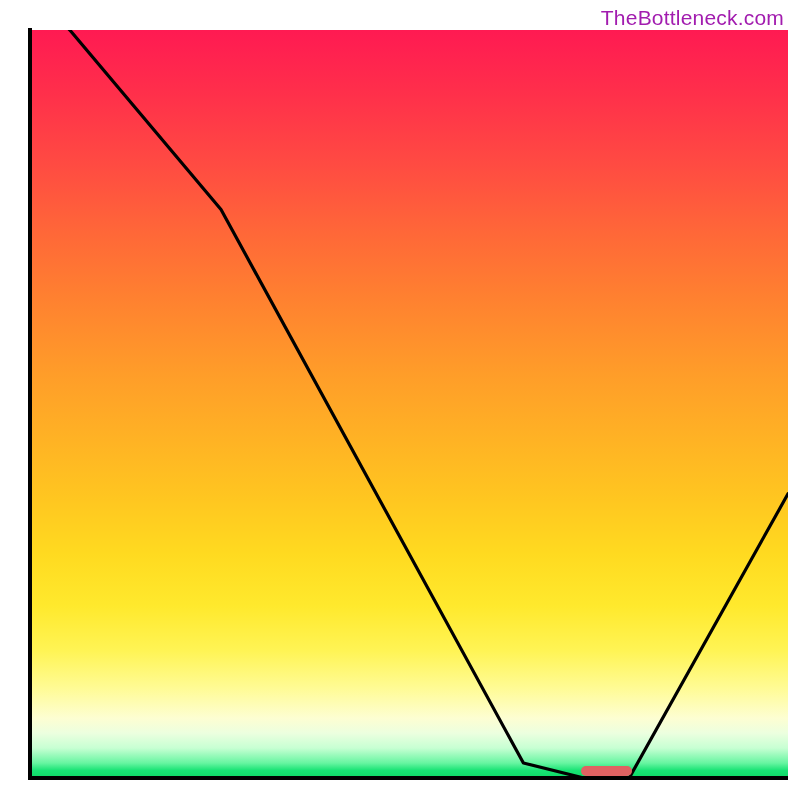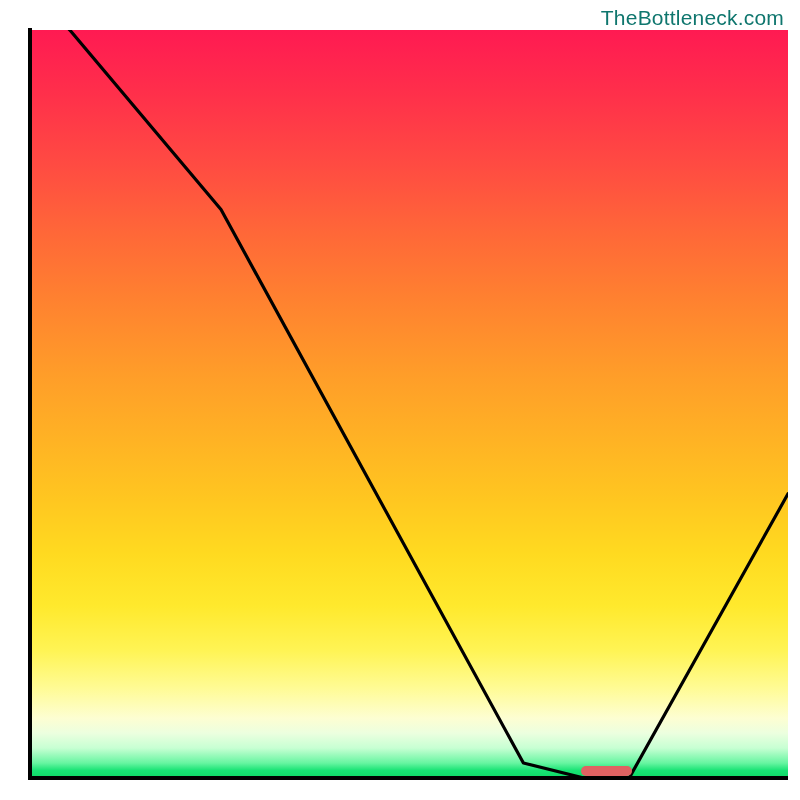--- a/index.html
+++ b/index.html
@@ -2,21 +2,21 @@
 <html><head>
 <meta charset="utf-8">
 <style>
 * { margin: 0; padding: 0; box-sizing: border-box; }
 body { width: 800px; height: 800px; background: #fff; position: relative; font-family: Arial, sans-serif; }
 .container { width: 800px; height: 800px; position: relative; }
 .watermark {
   position: absolute;
   top: 6px;
   right: 16px;
-  color: #0f766e;
+  color: #a21caf;
   font-size: 21px;
   font-weight: 400;
   letter-spacing: 0.2px;
   z-index: 50;
   text-align: center;
 }
 .axis-left {
   position: absolute;
   left: 28px;
   top: 28px;

